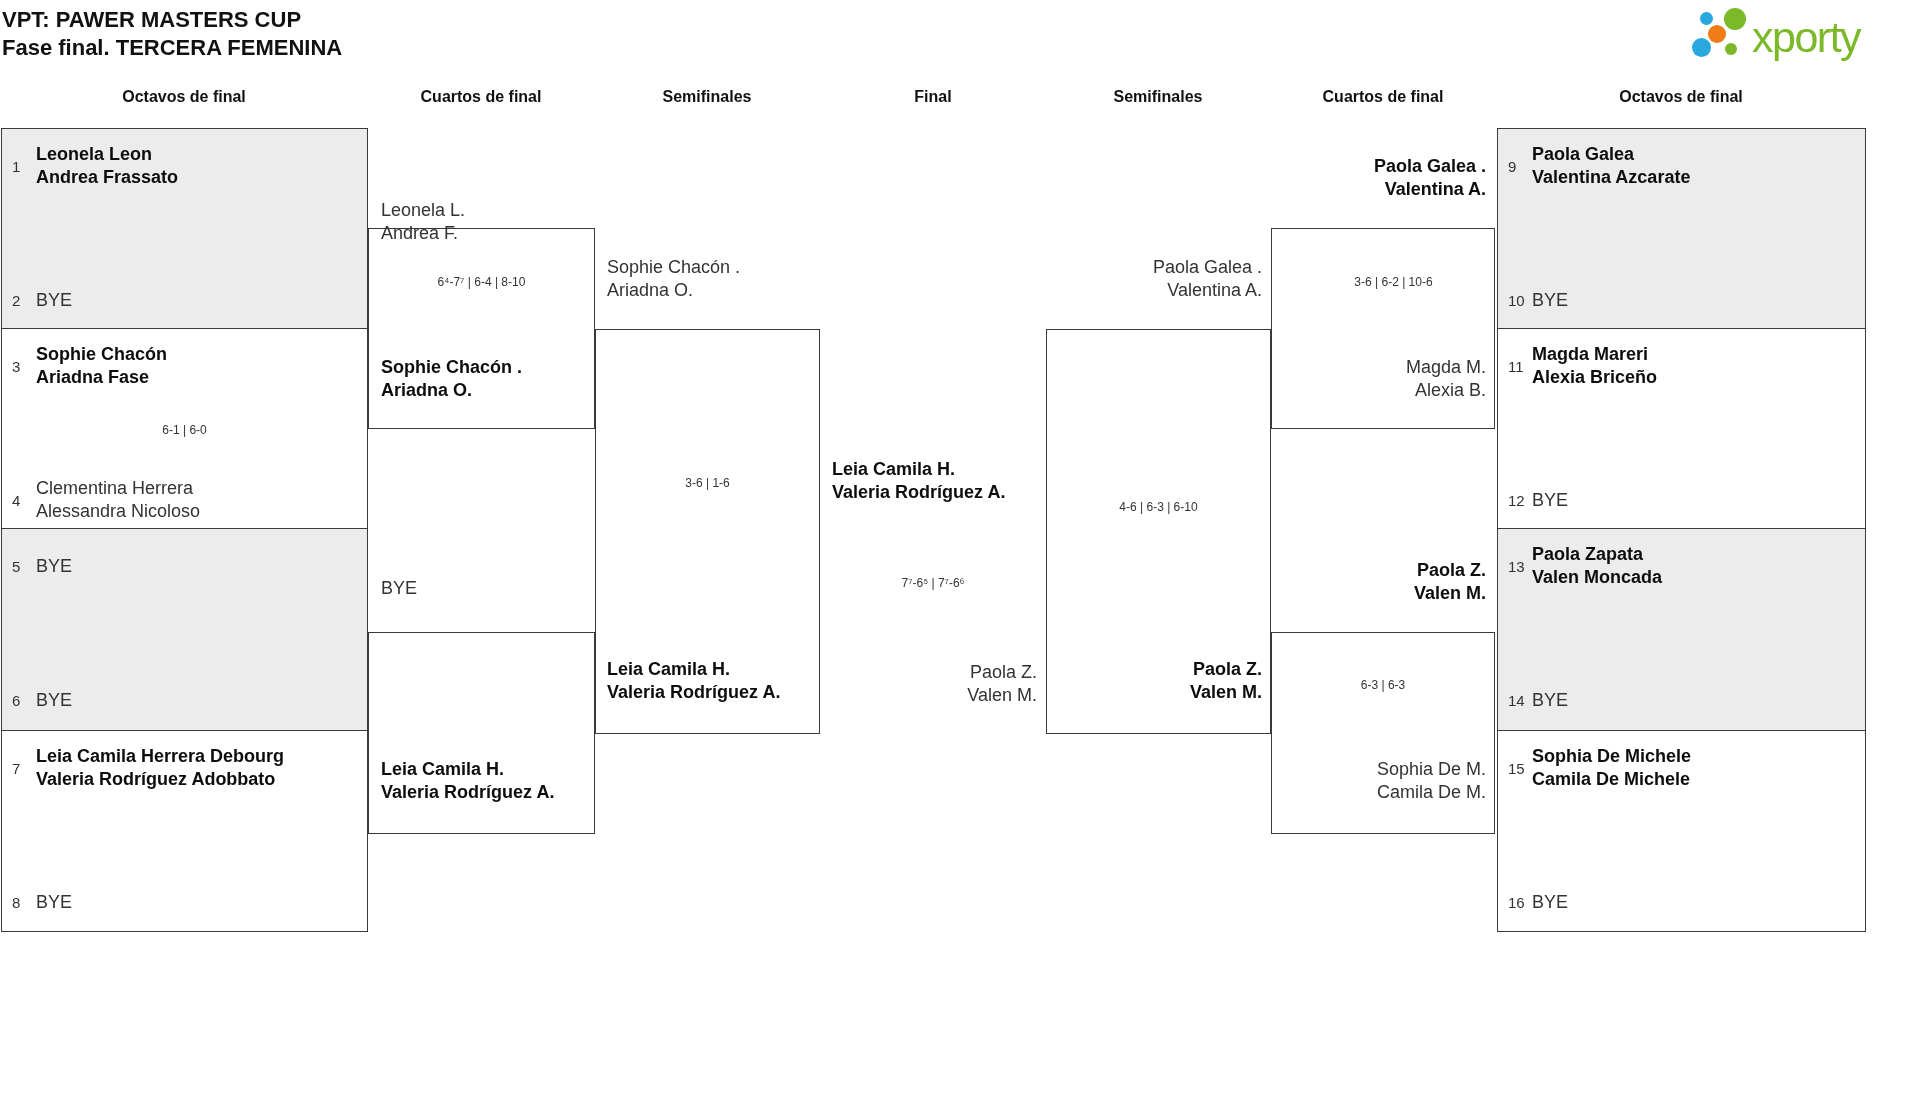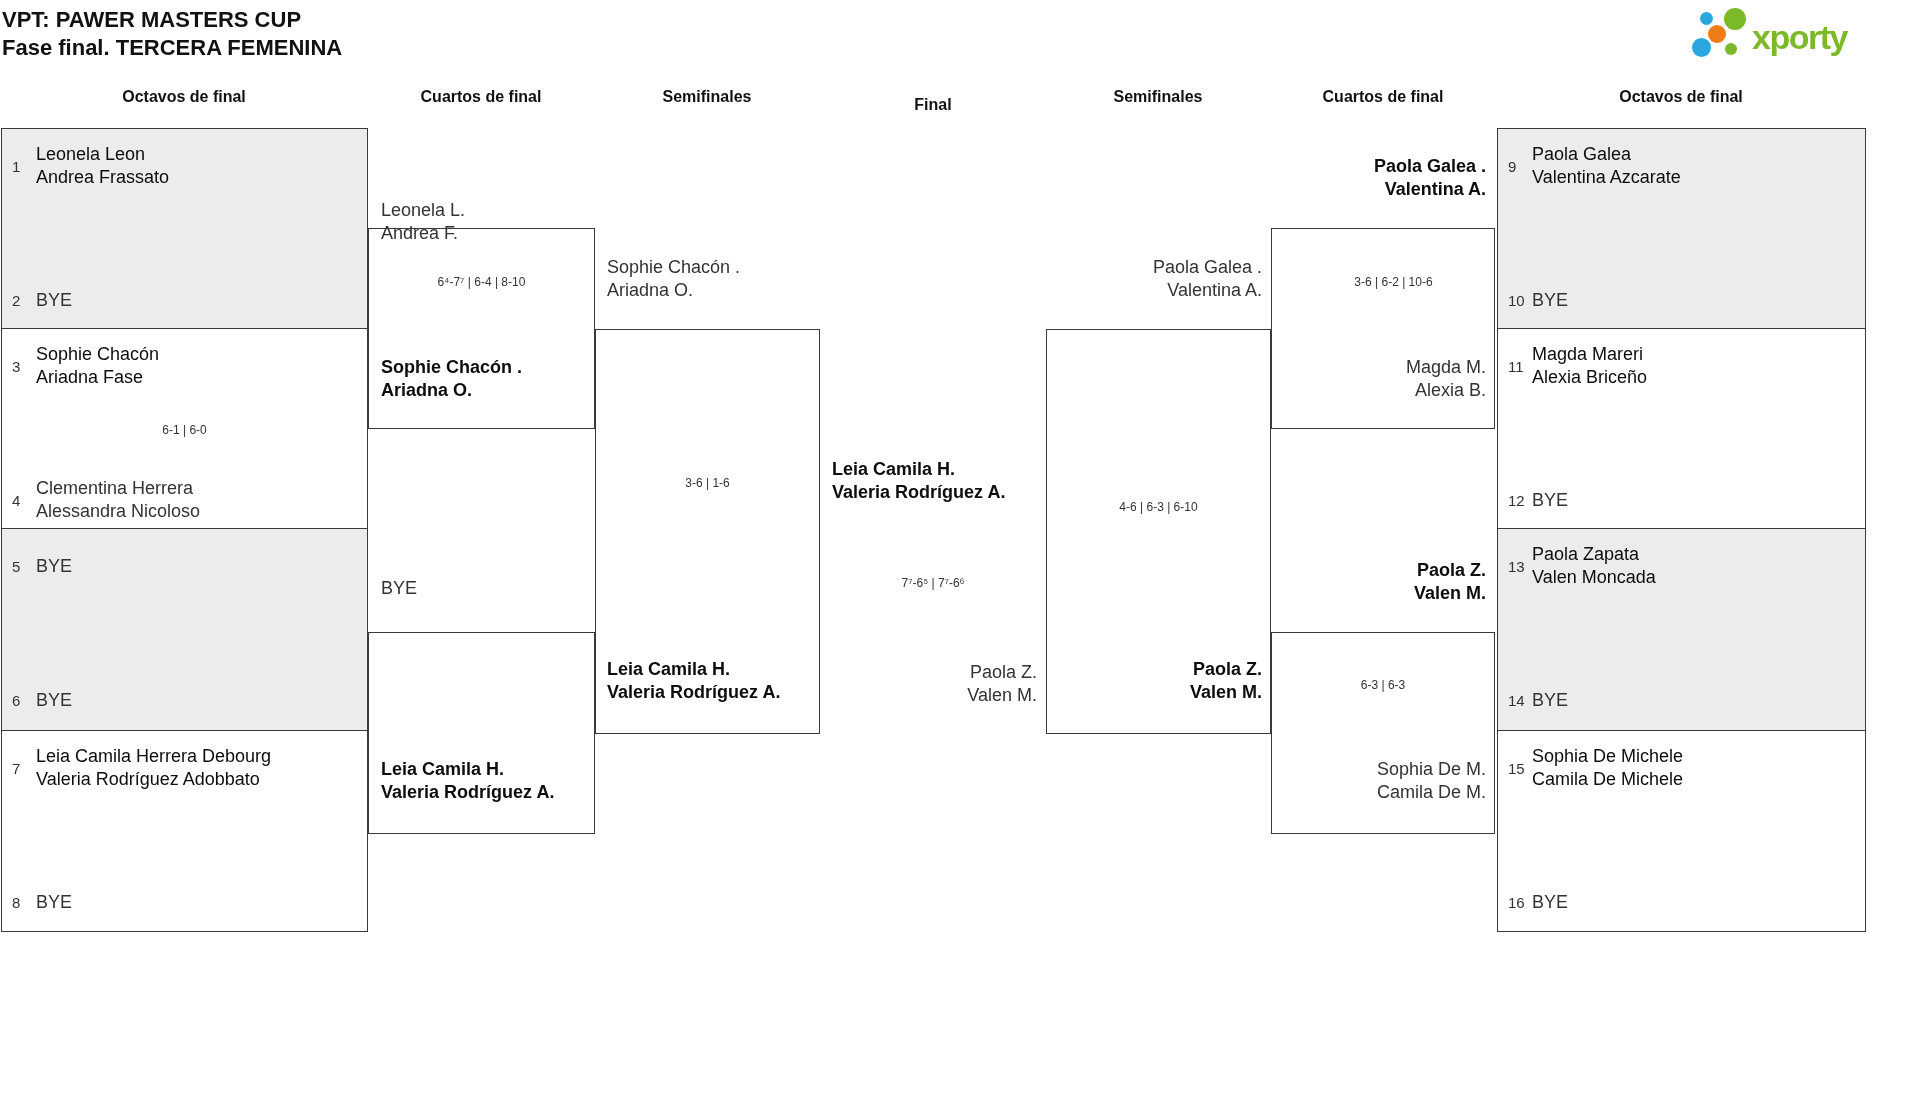--- a/index.html
+++ b/index.html
@@ -20,34 +20,34 @@
   .title{position:absolute;left:2px;top:6px;font-size:22px;font-weight:700;line-height:28px;color:#111;}
 
   
   .logo{position:absolute;left:1688px;top:4px;width:230px;height:66px;cursor:pointer;}
   .dot{position:absolute;border-radius:50%;}
   .dot-blue-sm{left:12px;top:8px;width:13px;height:13px;background:var(--brand-blue);}
   .dot-green-lg{left:36px;top:4px;width:22px;height:22px;background:var(--brand-green);}
   .dot-orange{left:20px;top:21px;width:18px;height:18px;background:var(--brand-orange);}
   .dot-blue-lg{left:4px;top:34px;width:19px;height:19px;background:var(--brand-blue);}
   .dot-green-sm{left:37px;top:39px;width:12px;height:12px;background:var(--brand-green);}
-  .logo-text{position:absolute;left:64px;top:8px;font-size:34px;line-height:50px;font-weight:700;letter-spacing:-1.5px;color:var(--brand-green);}
+  .logo-text{position:absolute;left:64px;top:8px;font-size:43px;line-height:50px;font-weight:400;letter-spacing:-1.5px;color:var(--brand-green);}
 
   
   .hdr{position:absolute;top:88px;width:230px;text-align:center;font-size:16px;font-weight:700;color:#111;}
 
   
   .obox{position:absolute;border:1px solid var(--line);background:#fff;}
   .obox.gray{background:var(--shaded-box);}
   .slot{position:absolute;left:10px;right:8px;height:50px;display:flex;align-items:center;}
   .slot-top{top:12px;}
   .slot-bottom{top:146px;}
   .num{width:24px;flex:0 0 24px;font-size:15px;color:var(--text-normal);}
   .names{font-size:18px;line-height:23px;color:var(--text-normal);}
-  .names.bold{font-weight:400;color:var(--text-bold);}
+  .names.bold{font-weight:700;color:var(--text-bold);}
 
   
   .mbox{position:absolute;border:1px solid var(--line);background:transparent;}
 
   
   .tl{position:absolute;font-size:18px;line-height:23px;color:var(--text-normal);}
   .tl.right{text-align:right;}
   .tl.bold{font-weight:700;color:var(--text-bold);}
 
   
@@ -68,21 +68,21 @@
     <span class="dot dot-green-lg"></span>
     <span class="dot dot-orange"></span>
     <span class="dot dot-blue-lg"></span>
     <span class="dot dot-green-sm"></span>
     <span class="logo-text">xporty</span>
   </div>
 
   <div class="hdr" style="left:69px;">Octavos de final</div>
   <div class="hdr" style="left:366px;">Cuartos de final</div>
   <div class="hdr" style="left:592px;">Semifinales</div>
-  <div class="hdr" style="left:818px;margin-top:8px;">Final</div>
+  <div class="hdr" style="left:818px;">Final</div>
   <div class="hdr" style="left:1043px;">Semifinales</div>
   <div class="hdr" style="left:1268px;">Cuartos de final</div>
   <div class="hdr" style="left:1566px;">Octavos de final</div>
 
   <div class="obox gray" style="left:1px;top:128px;width:367px;height:201px;">
     <div class="slot slot-top">
       <span class="num">1</span>
       <div class="names bold">
         <div>Leonela Leon</div>
         <div>Andrea Frassato</div>

